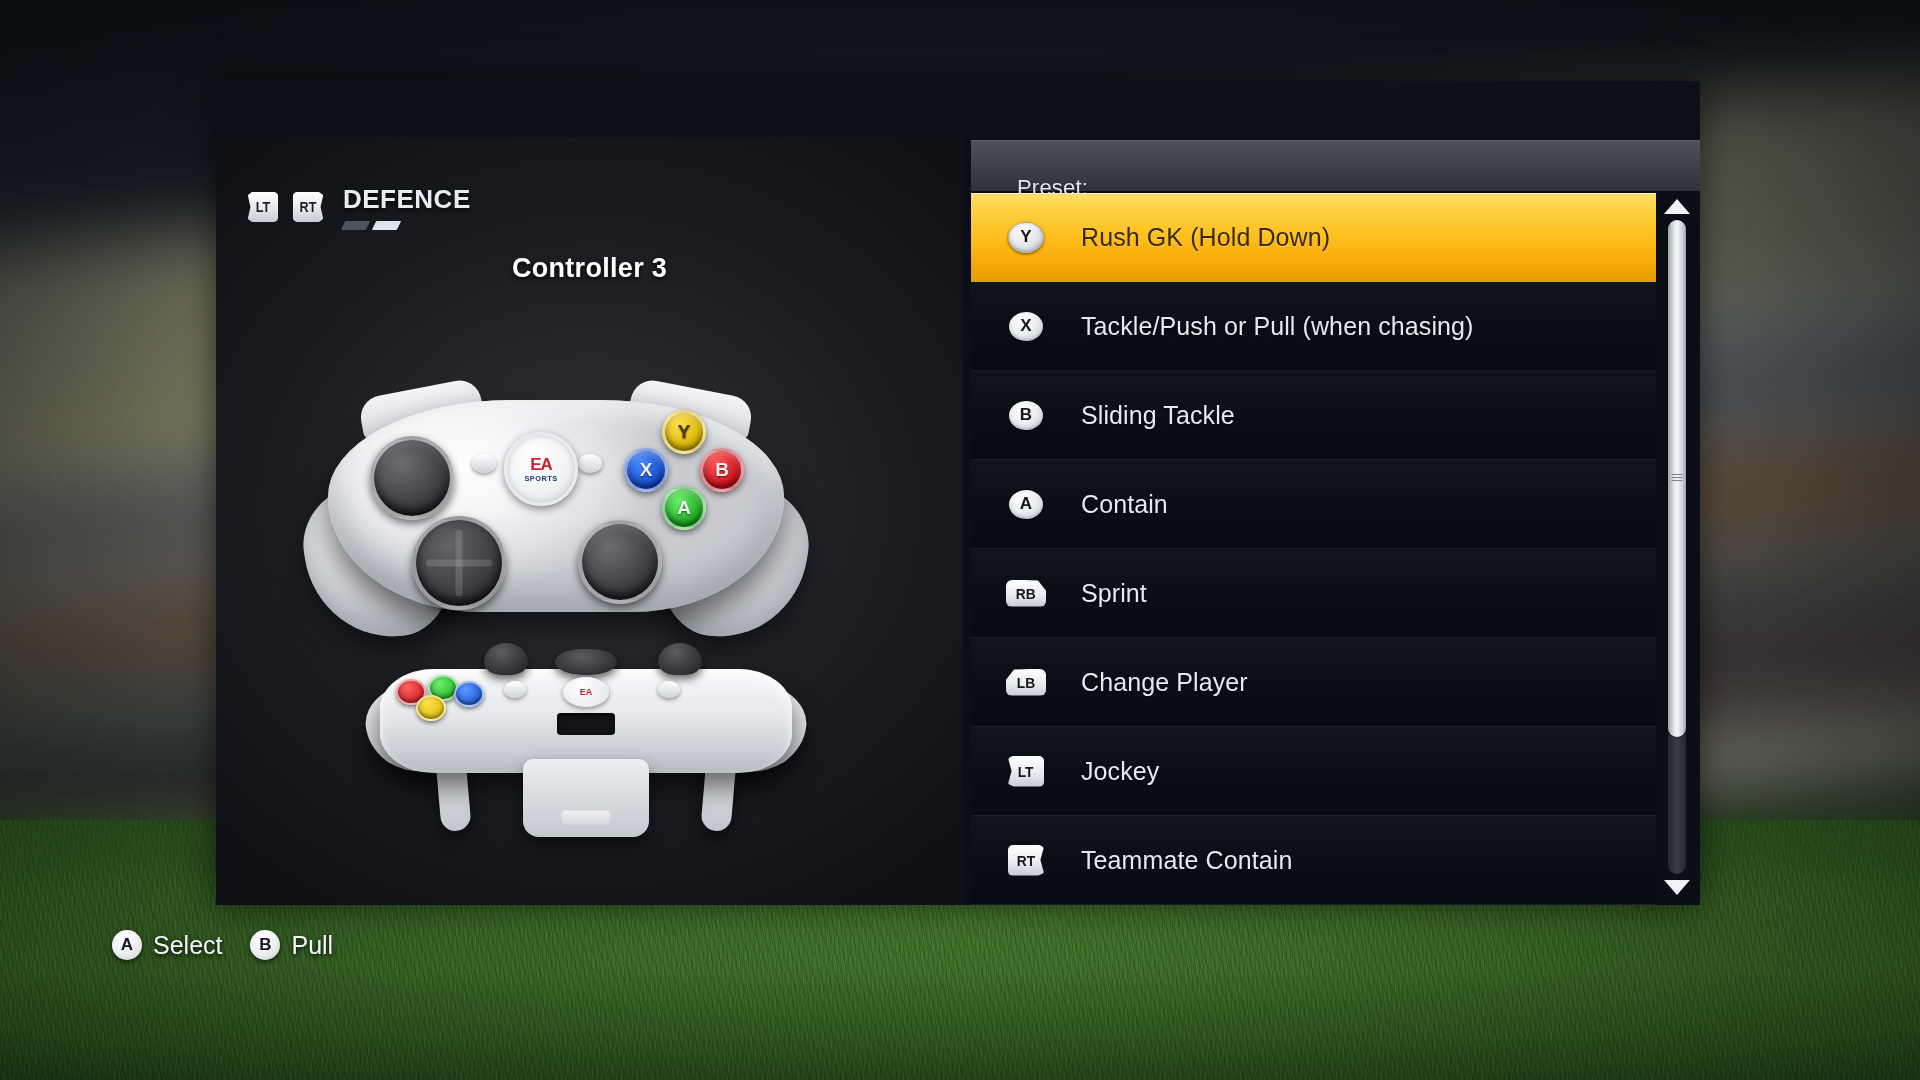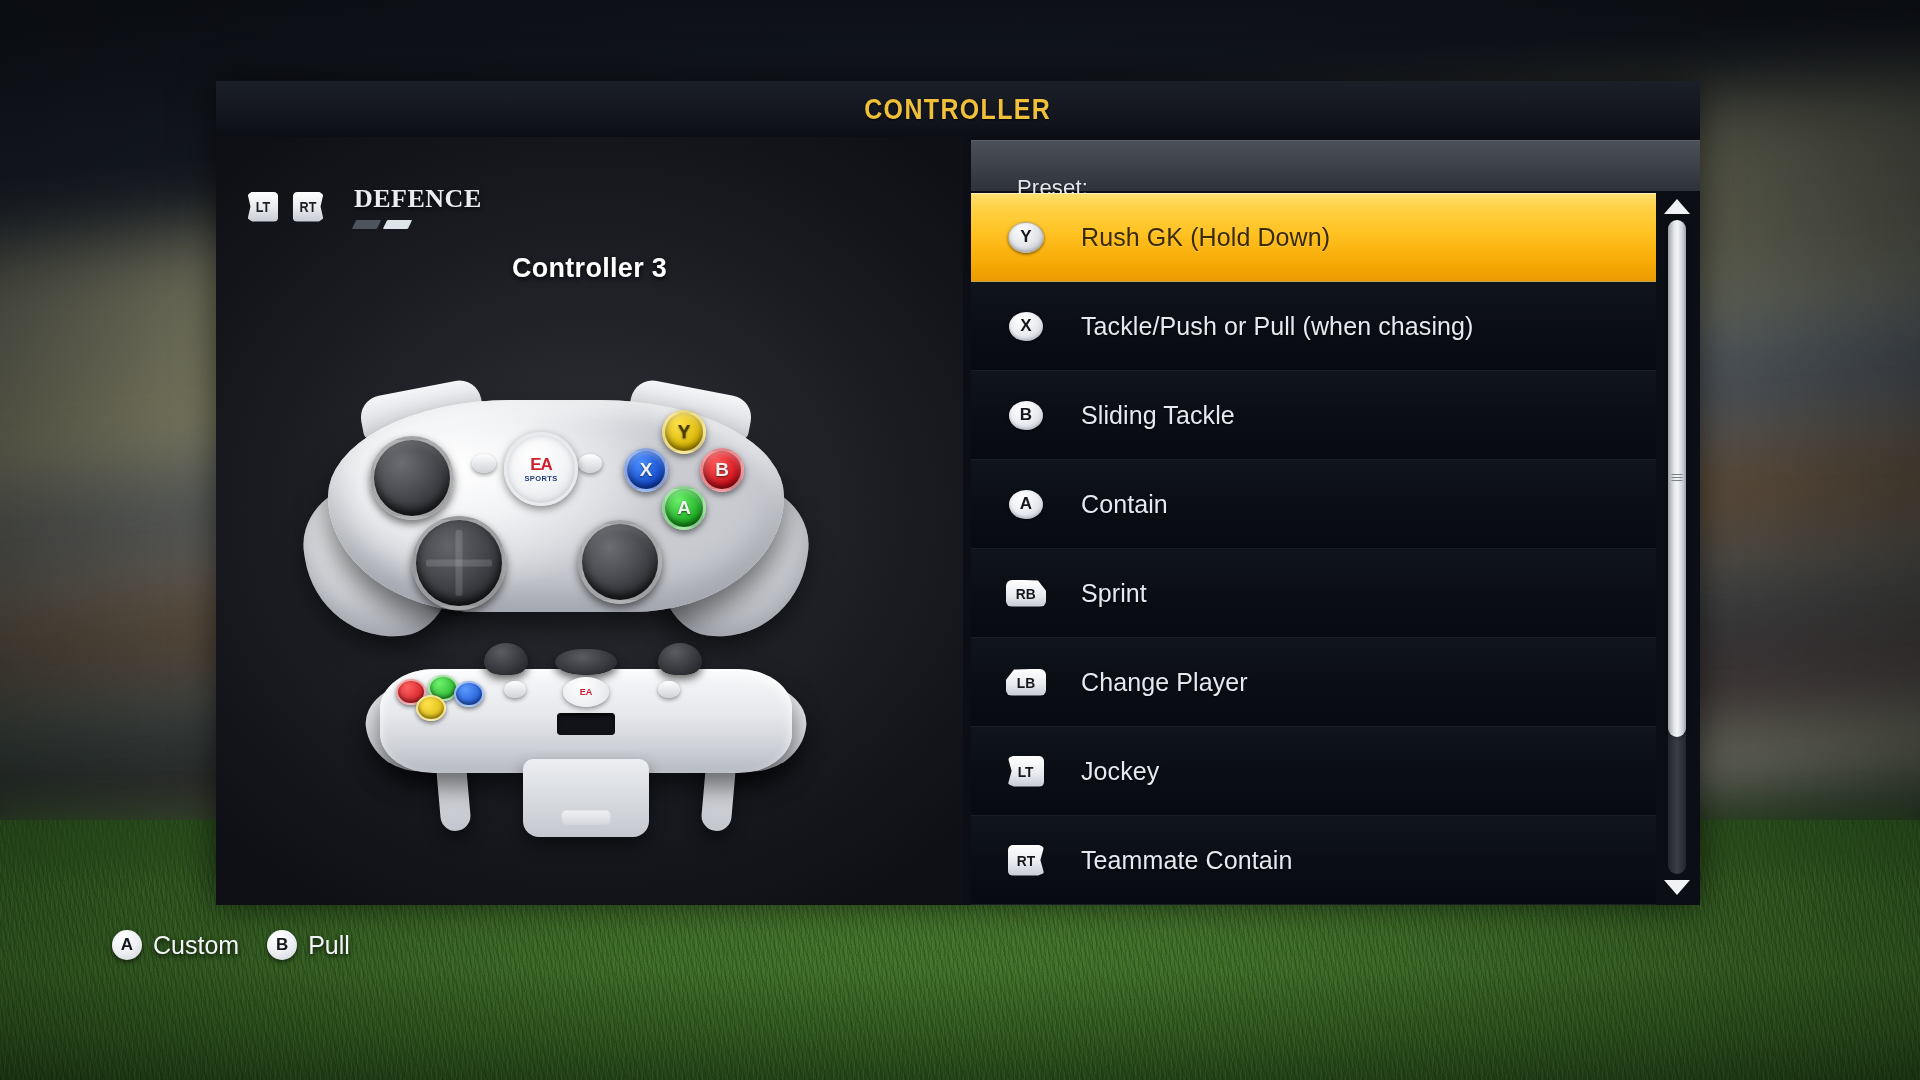--- a/index.html
+++ b/index.html
@@ -121,21 +121,21 @@
     background: linear-gradient(to bottom, #ffffff 0%, #e6e8ec 55%, #c6cad2 100%);
     border-radius: 5px;
   }
   .trig-badge.lt::before {
     clip-path: polygon(0% 10%, 14% 0%, 100% 0%, 100% 100%, 14% 100%, 0% 90%, 9% 50%);
   }
   .trig-badge.rt::before {
     clip-path: polygon(0% 0%, 86% 0%, 100% 10%, 91% 50%, 100% 90%, 86% 100%, 0% 100%);
   }
   .trig-badge span { position: relative; z-index: 2; }
-  #cat-block { margin-left: 18px; font-family: Liberation Serif, serif; }
+  #cat-block { margin-left: 7px; }
   #cat-name {
     color: #e9ecf2; font-size: 26px; font-weight: bold;
     letter-spacing: .5px;
     text-shadow: 0 2px 4px rgba(0,0,0,.8);
   }
   #cat-pager { display: flex; gap: 6px; margin-top: 6px; }
   .pg-dash {
     width: 25px; height: 9px;
     transform: skewX(-26deg);
     border-radius: 1px;
@@ -469,23 +469,20 @@
   <div class="glow-band gb4"></div>
   <div class="glow-band gb5"></div>
   <div class="glow-band gb6"></div>
   <div class="pitch"></div>
   <div class="grass-tex"></div>
   <div class="grass-blur-top"></div>
   <div class="vig"></div>
 
   <div id="panel">
 
-    <div id="panel-header">
-      <div id="panel-title">CONTROLLER</div>
-    </div>
 
     <div id="left-pane">
 
       <div id="cat-row">
         <div class="trig-badge lt">
           <span>LT</span>
         </div>
         <div class="trig-badge rt">
           <span>RT</span>
         </div>
@@ -615,20 +612,20 @@
           <div id="sb-thumb" style="height: 79%; top: 0%;"></div>
         </div>
         <div class="sb-arrow down"></div>
       </div>
     </div>
   </div>
 
   <div id="footer">
       <div class="foot-item">
         <div class="foot-btn">A</div>
-        <div class="foot-label">Custom</div>
+        <div class="foot-label">Select</div>
       </div>
       <div class="foot-item">
         <div class="foot-btn">B</div>
         <div class="foot-label">Pull</div>
       </div>
     </div>
 </div>
 
 </body></html>

